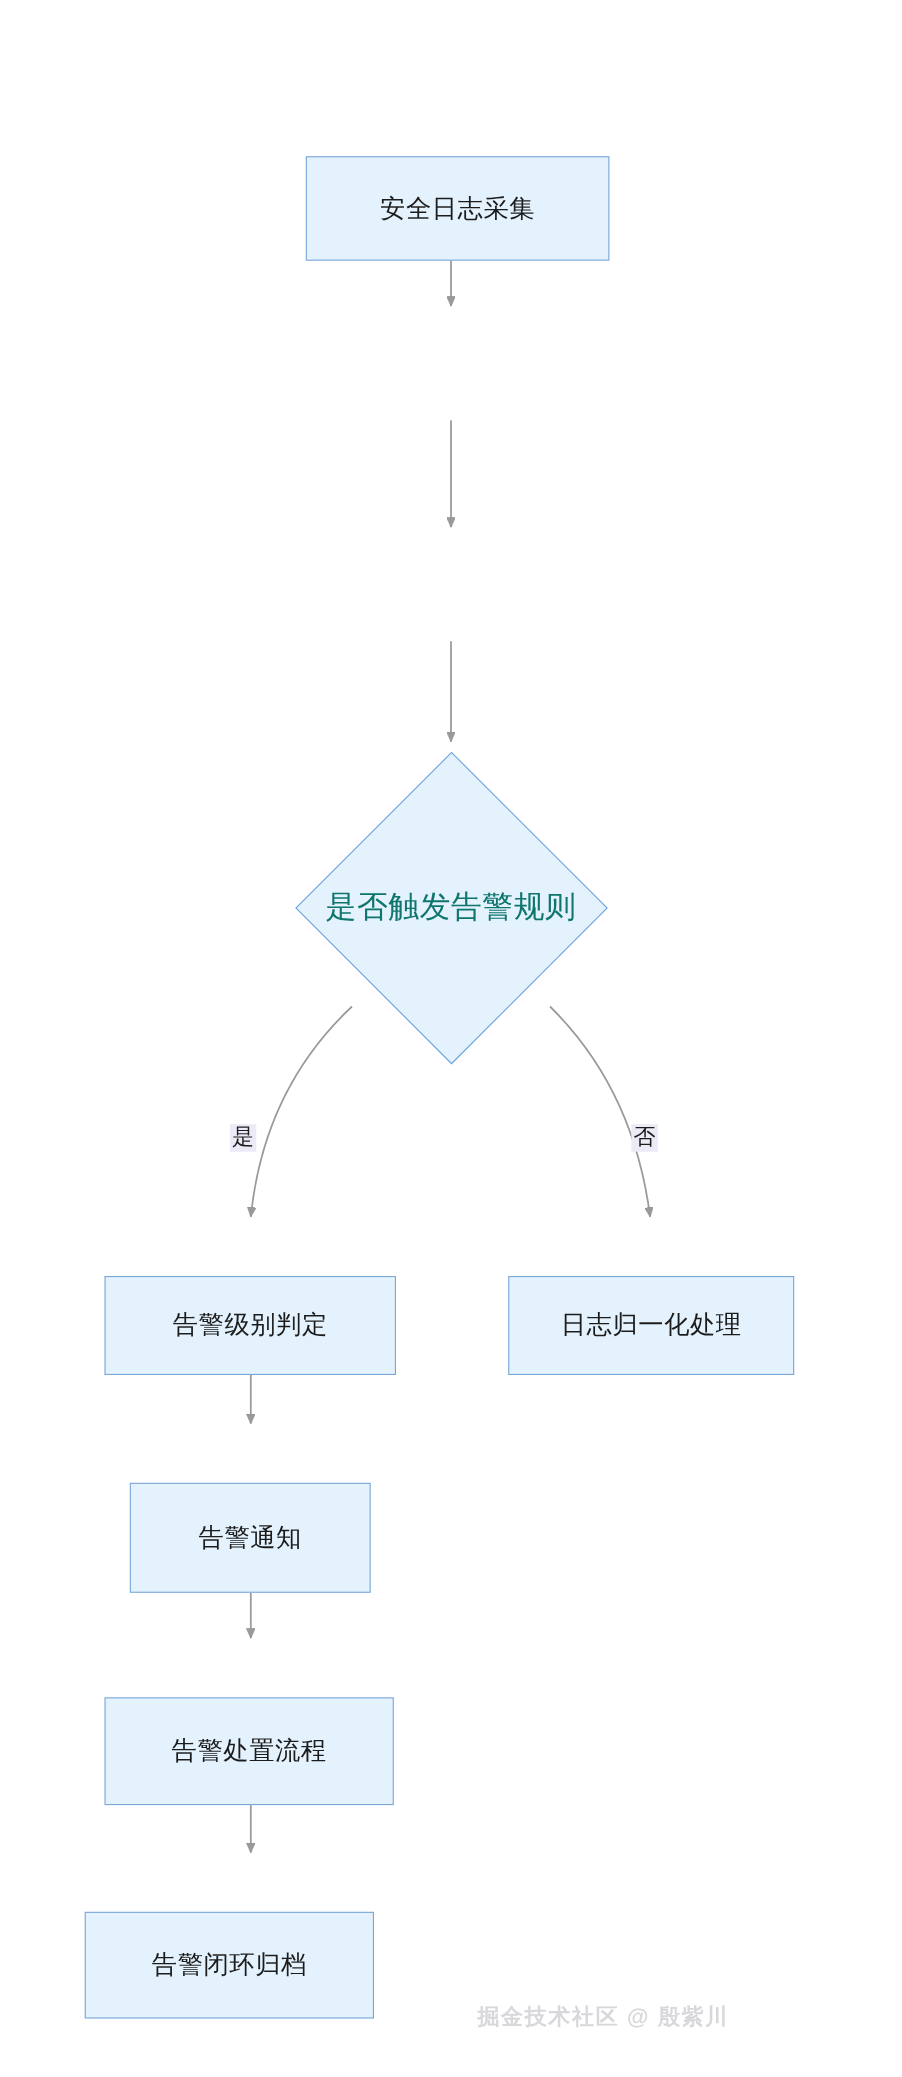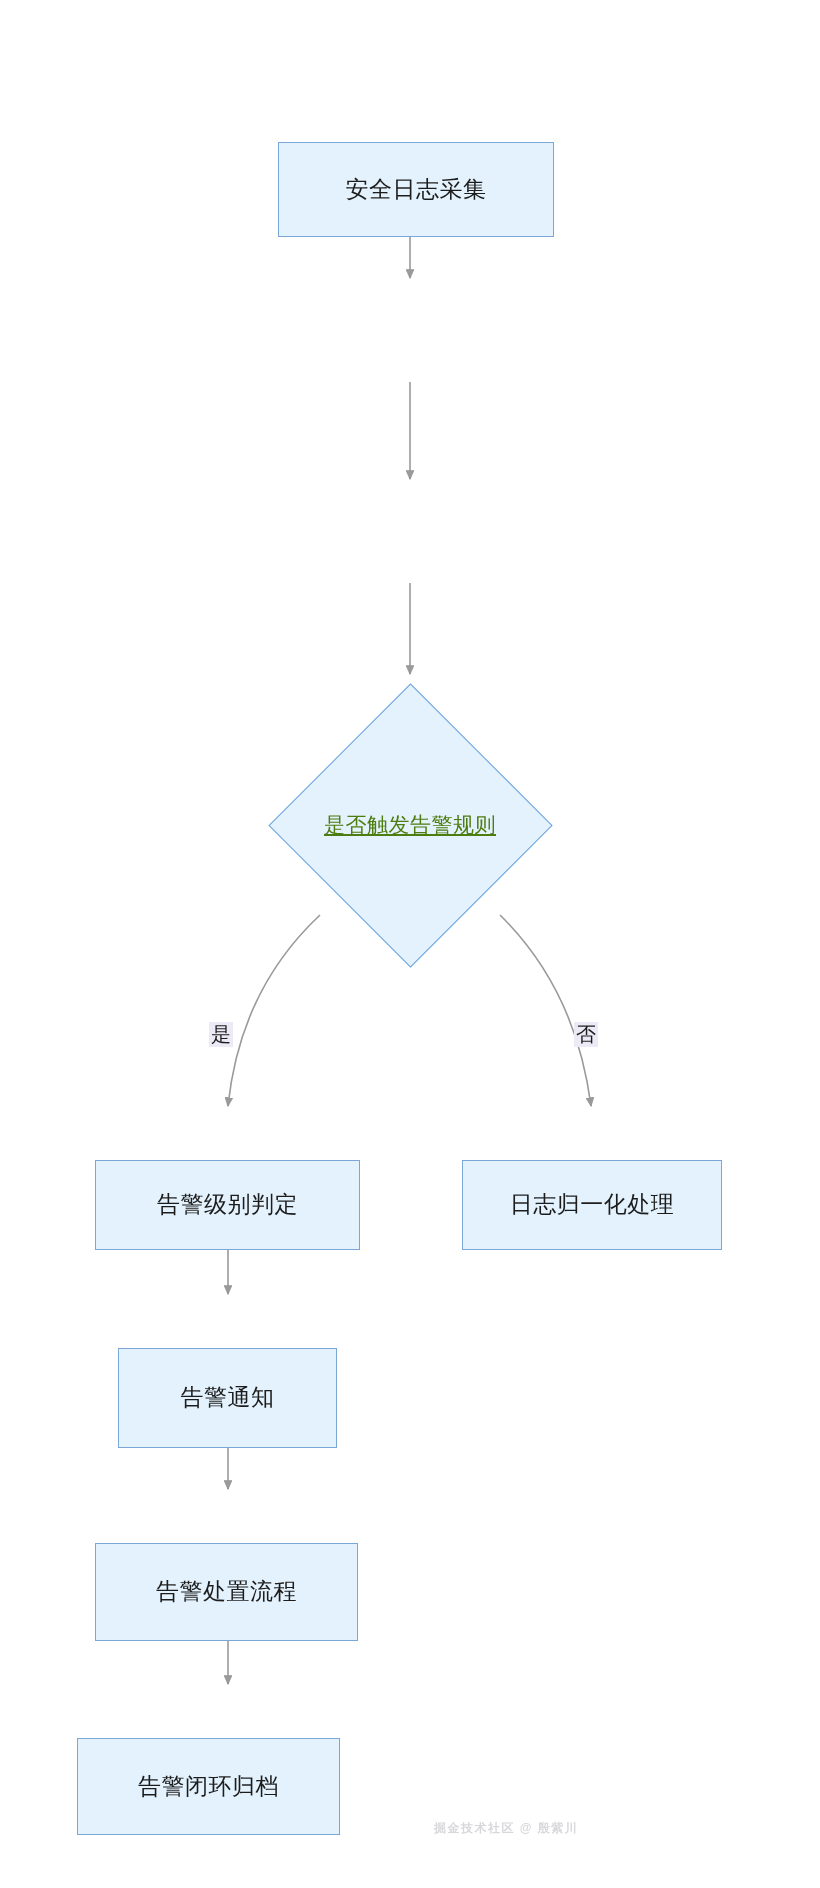--- a/index.html
+++ b/index.html
@@ -48,40 +48,39 @@
     transform: rotate(45deg);
   }
   .decision-wrap {
     position: absolute;
   }
   .decision-label {
     position: absolute;
     display: flex;
     align-items: center;
     justify-content: center;
-    color: #4d7c0f;
-    font-size: 21px;
+    color: #0f766e;
+    font-size: 28px;
     letter-spacing: 0.5px;
     white-space: nowrap;
     pointer-events: none;
-    text-decoration: underline;
   }
   .edge-label {
     position: absolute;
     background: #eceaf6;
     color: #1c1c1c;
     font-size: 20px;
     line-height: 1.15;
     padding: 1px 2px;
     white-space: nowrap;
   }
   .watermark {
     position: absolute;
     color: #d8d8dc;
-    font-size: 12px;
+    font-size: 20px;
     letter-spacing: 1.5px;
     white-space: nowrap;
     font-weight: 600;
   }
 </style>
 </head>
 <body>
 
 <div id="canvas">
 

